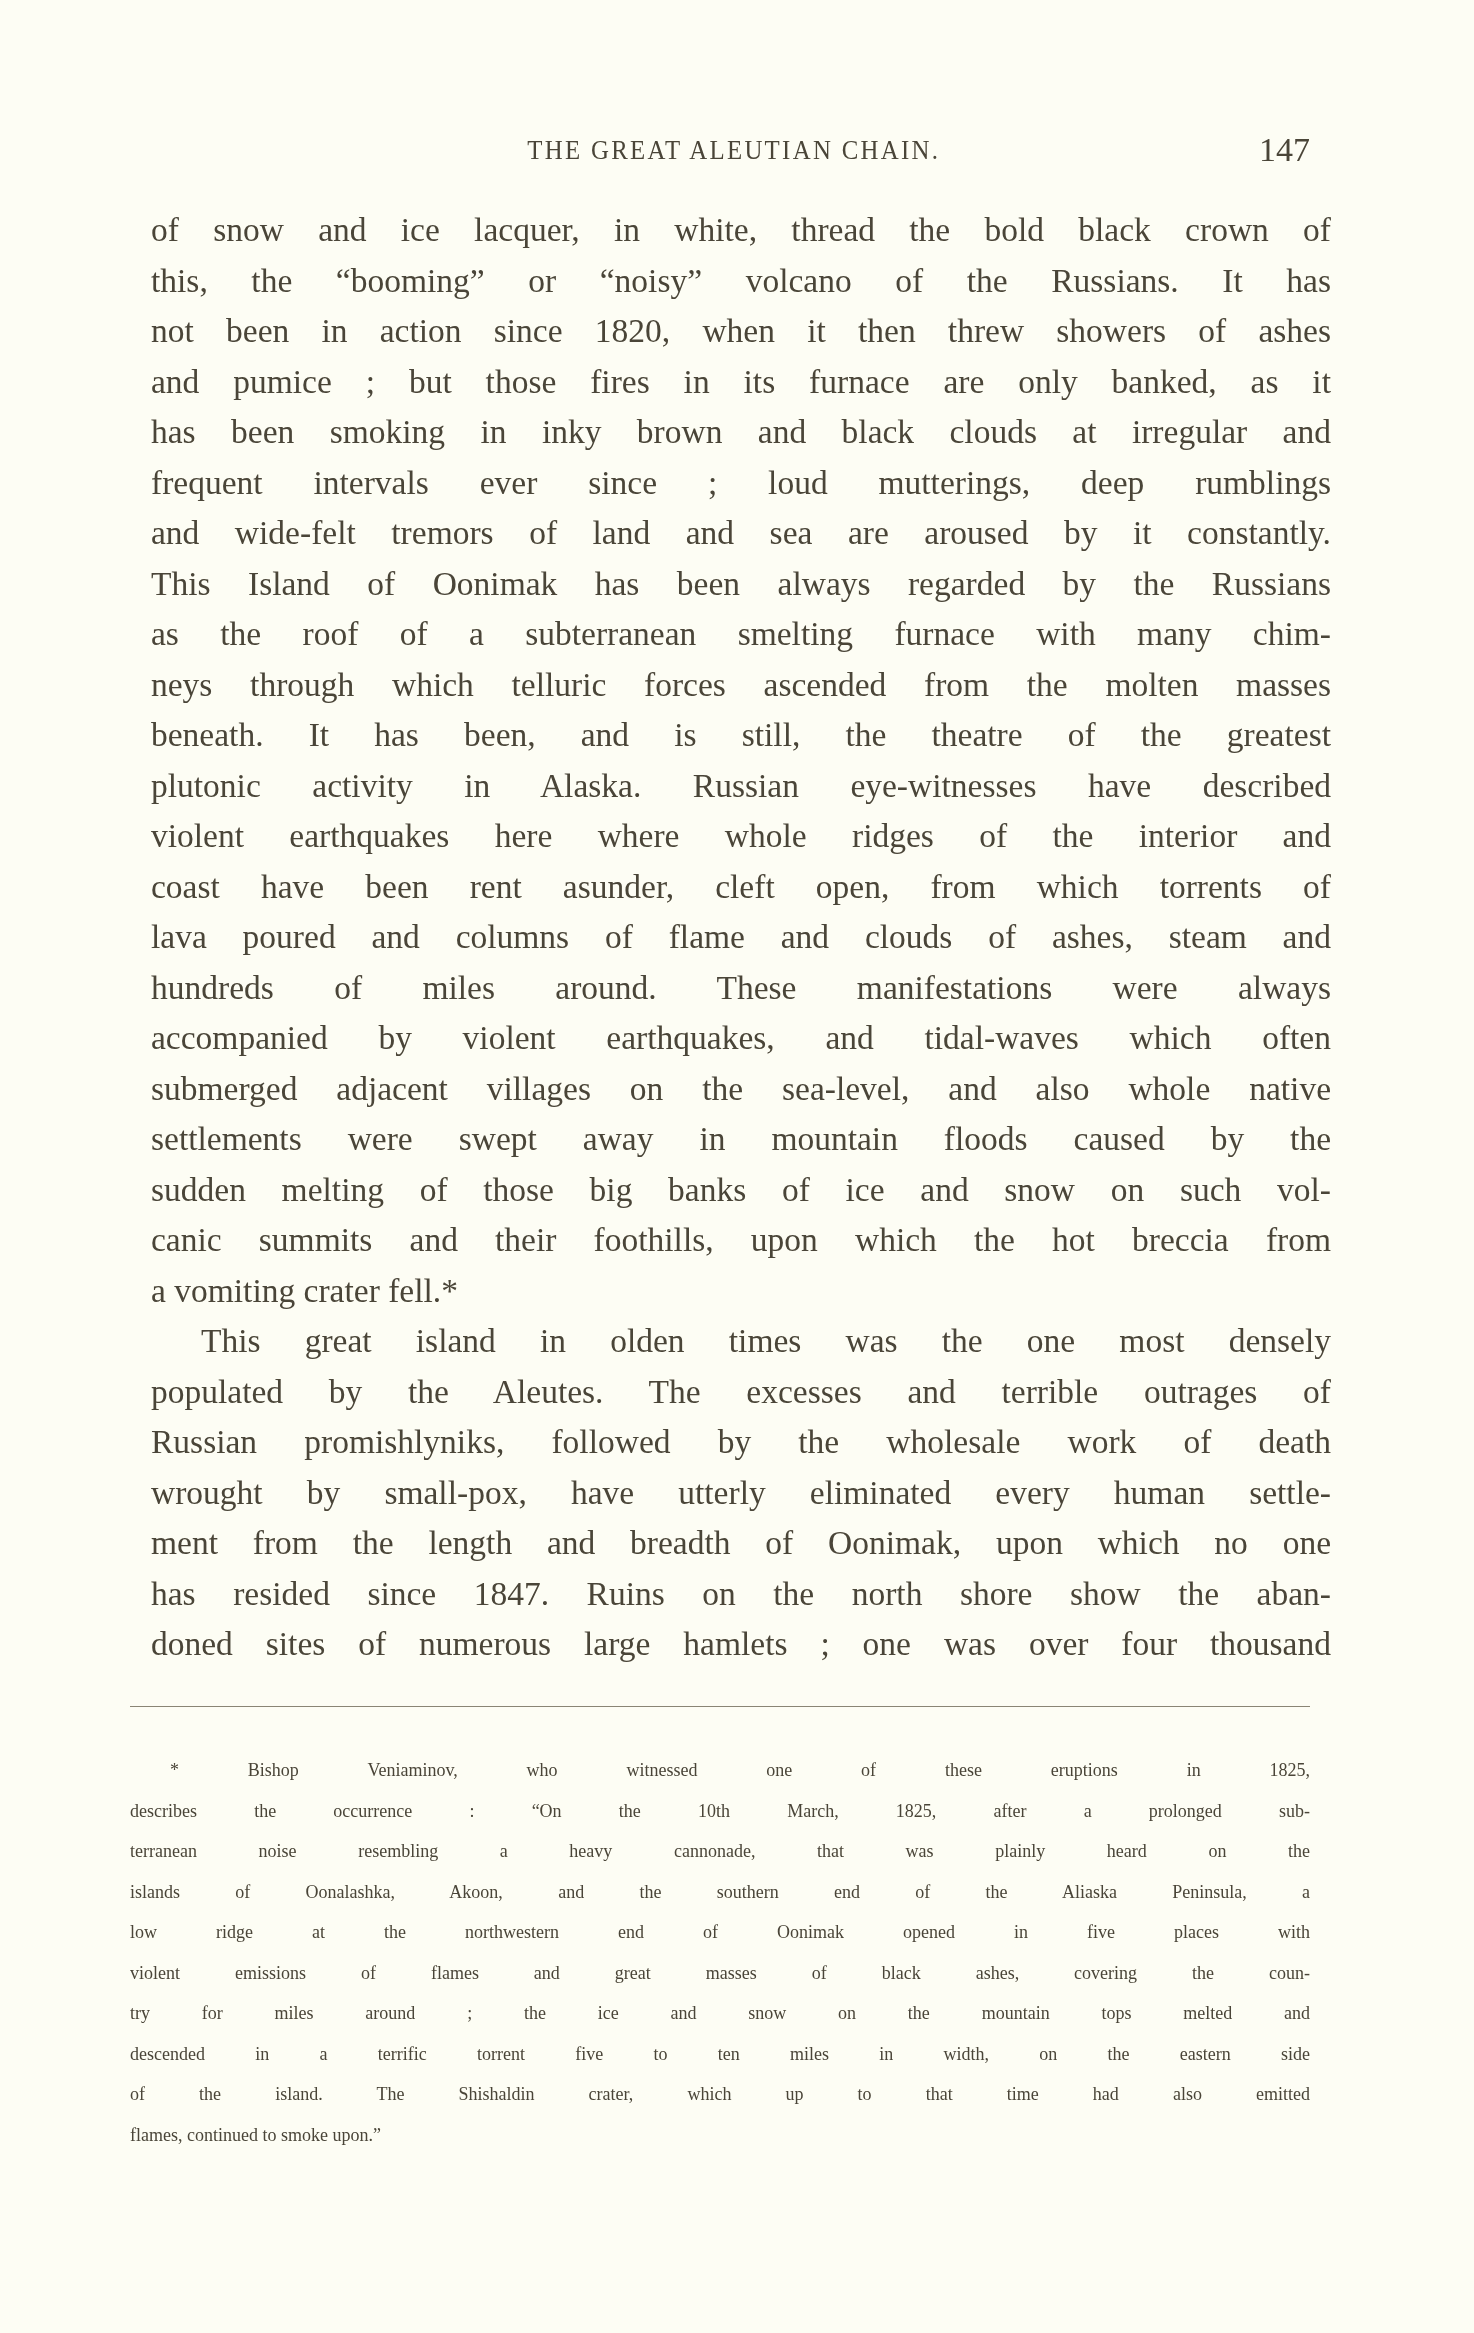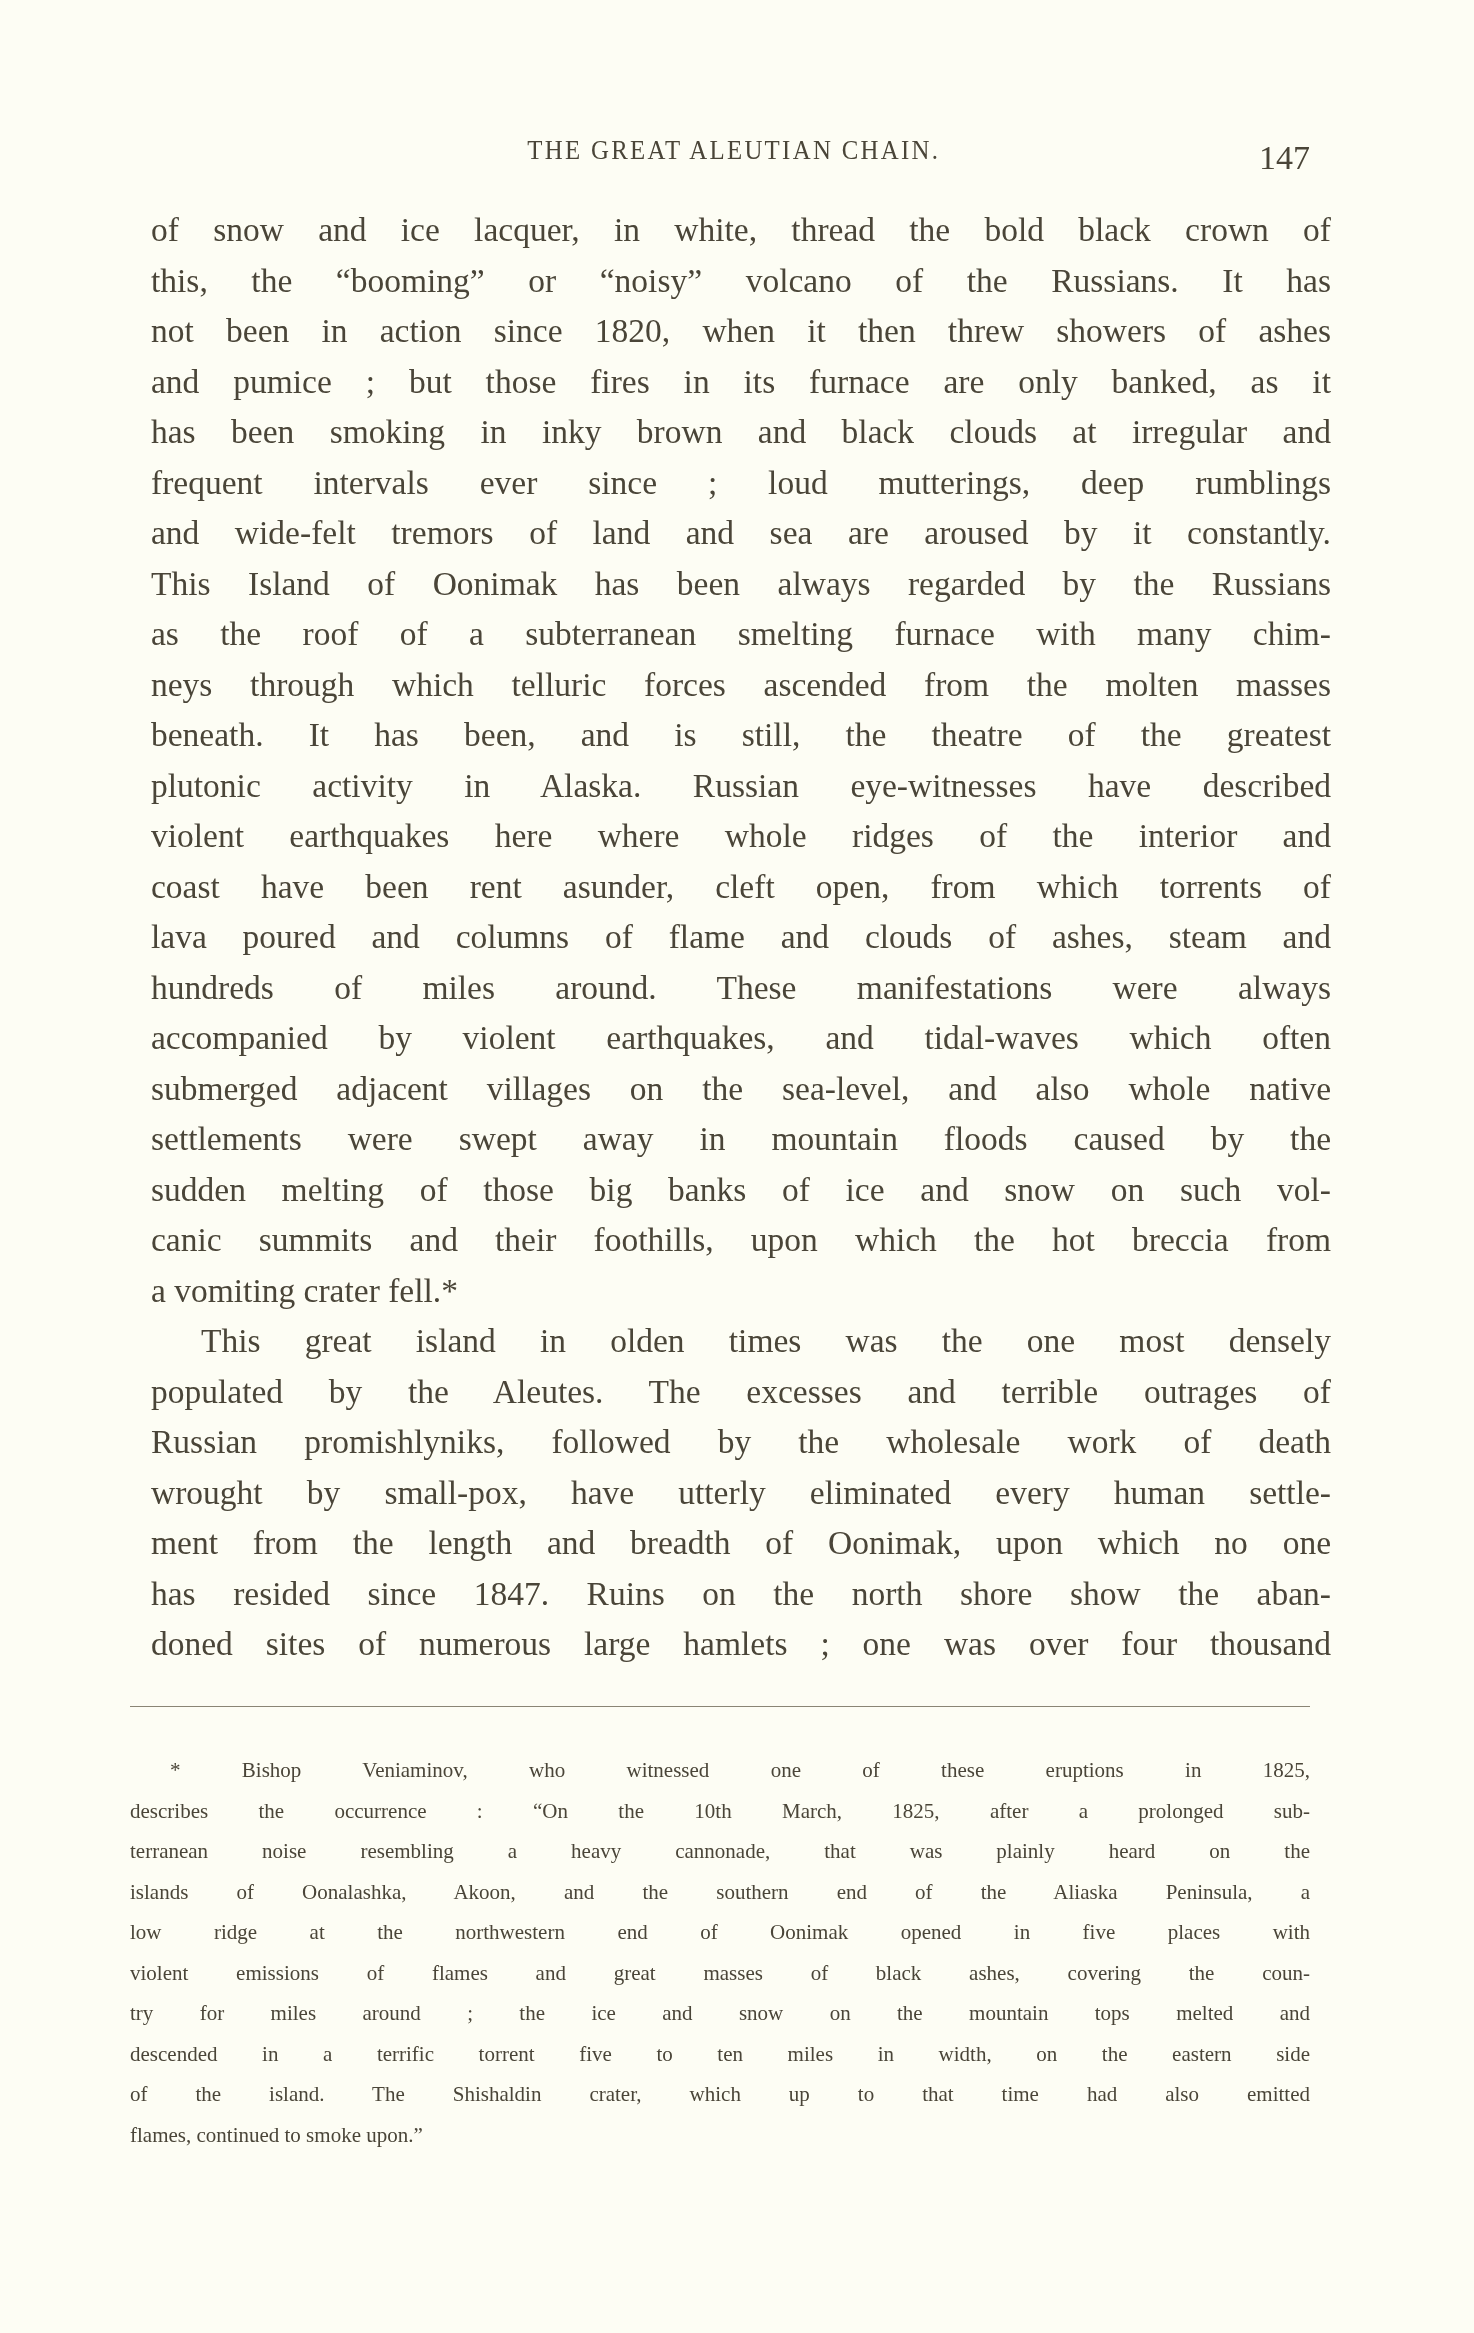--- a/index.html
+++ b/index.html
@@ -14,41 +14,41 @@
   .running-head {
     position: absolute; left: 130px; top: 128px; width: 1180px; height: 44px;
   }
   .running-title {
     position: absolute; left: 0; right: 0; top: 0; text-align: center;
     font-size: 27px; letter-spacing: 2.5px; line-height: 44px;
     transform: scaleX(0.92); transform-origin: center;
     padding-left: 30px;
   }
   .page-number {
-    position: absolute; right: 0; top: 8px;
+    position: absolute; right: 0; top: 0;
     font-size: 34px; line-height: 44px;
   }
   .body-text {
     position: absolute; left: 130px; top: 205px; width: 1180px;
     font-size: 33.5px; line-height: 50.5px; margin-left: 21px;
   }
   .body-text .line {
     display: block; height: 50.5px; white-space: nowrap;
     text-align: justify; text-align-last: justify;
     overflow: hidden;
   }
   .body-text .line.last { text-align-last: left; }
   .body-text .line.indent { padding-left: 50px; }
   .footnote-rule {
     position: absolute; left: 130px; top: 1706px; width: 1180px; height: 0;
     border-top: 1.5px solid #8a8575;
   }
   .footnote {
     position: absolute; left: 130px; top: 1750px; width: 1180px;
-    font-size: 21px; line-height: 40.5px;
+    font-size: 18px; line-height: 40.5px;
   }
   .footnote .line {
     display: block; height: 40.5px; white-space: nowrap;
     text-align: justify; text-align-last: justify;
     overflow: hidden;
   }
   .footnote .line.last { text-align-last: left; }
   .footnote .line.indent { padding-left: 40px; }
 </style>
 </head>

